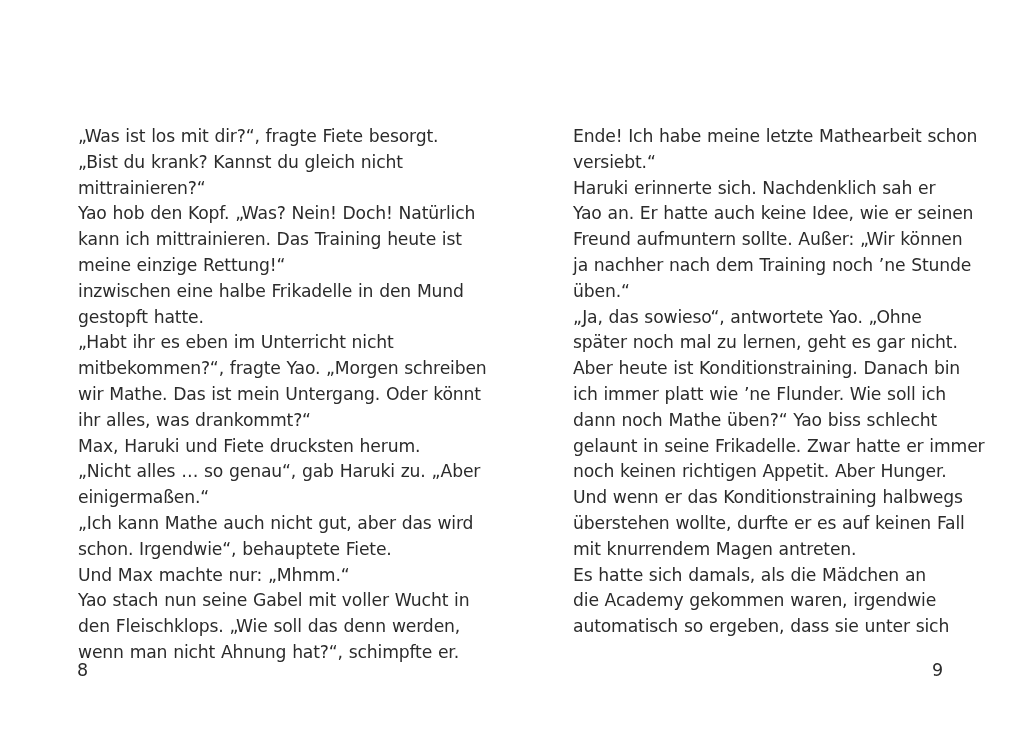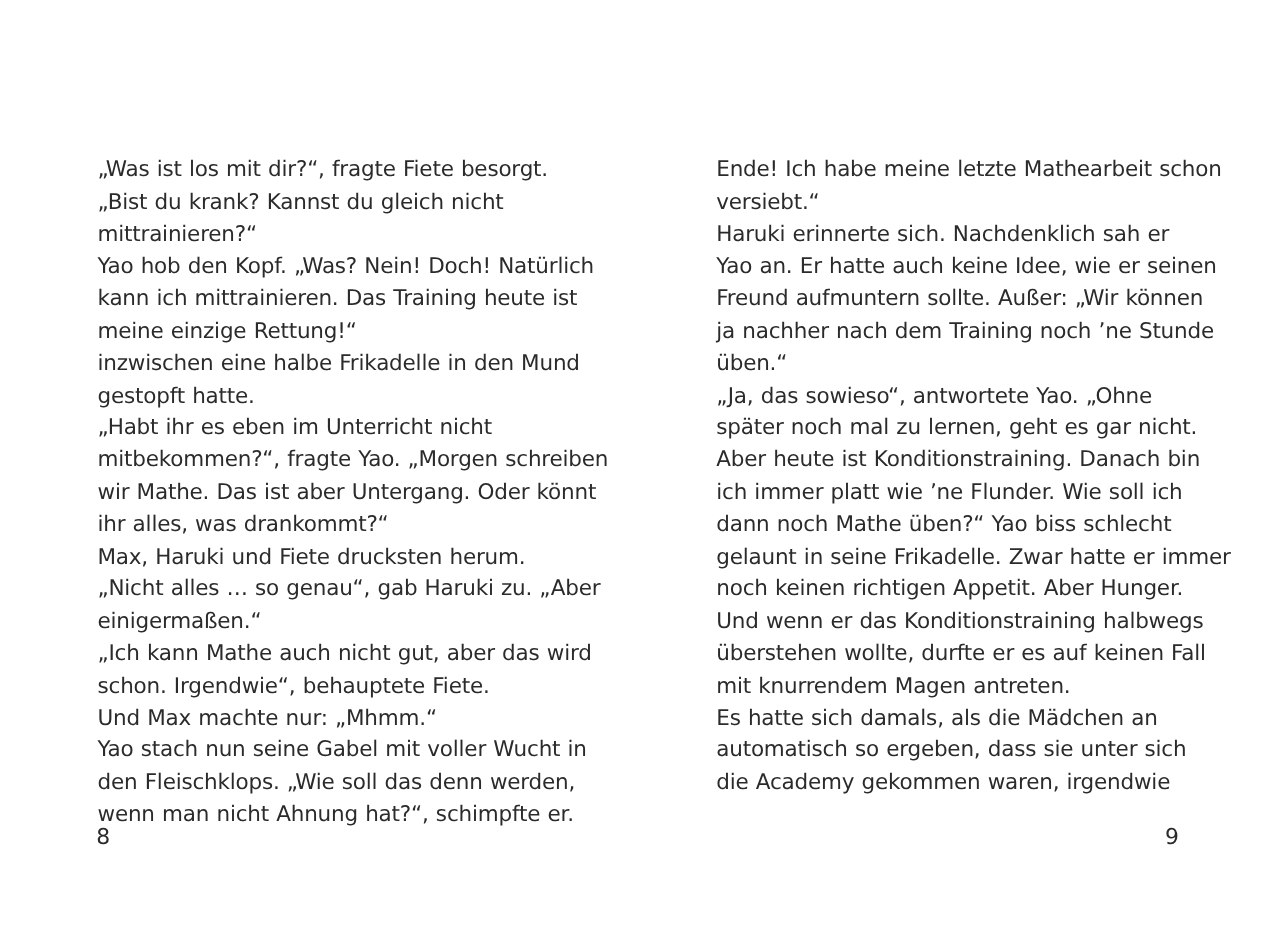--- a/index.html
+++ b/index.html
@@ -55,21 +55,21 @@
     <span class="line">„Was ist los mit dir?“, fragte Fiete besorgt.</span>
     <span class="line">„Bist du krank? Kannst du gleich nicht</span>
     <span class="line">mittrainieren?“</span>
     <span class="line">Yao hob den Kopf. „Was? Nein! Doch! Natürlich</span>
     <span class="line">kann ich mittrainieren. Das Training heute ist</span>
     <span class="line">meine einzige Rettung!“</span>
     <span class="line">inzwischen eine halbe Frikadelle in den Mund</span>
     <span class="line">gestopft hatte.</span>
     <span class="line">„Habt ihr es eben im Unterricht nicht</span>
     <span class="line">mitbekommen?“, fragte Yao. „Morgen schreiben</span>
-    <span class="line">wir Mathe. Das ist aber Untergang. Oder könnt</span>
+    <span class="line">wir Mathe. Das ist mein Untergang. Oder könnt</span>
     <span class="line">ihr alles, was drankommt?“</span>
     <span class="line">Max, Haruki und Fiete drucksten herum.</span>
     <span class="line">„Nicht alles … so genau“, gab Haruki zu. „Aber</span>
     <span class="line">einigermaßen.“</span>
     <span class="line">„Ich kann Mathe auch nicht gut, aber das wird</span>
     <span class="line">schon. Irgendwie“, behauptete Fiete.</span>
     <span class="line">Und Max machte nur: „Mhmm.“</span>
     <span class="line">Yao stach nun seine Gabel mit voller Wucht in</span>
     <span class="line">den Fleischklops. „Wie soll das denn werden,</span>
     <span class="line">wenn man nicht Ahnung hat?“, schimpfte er.</span>
@@ -90,17 +90,17 @@
     <span class="line">später noch mal zu lernen, geht es gar nicht.</span>
     <span class="line">Aber heute ist Konditionstraining. Danach bin</span>
     <span class="line">ich immer platt wie ’ne Flunder. Wie soll ich</span>
     <span class="line">dann noch Mathe üben?“ Yao biss schlecht</span>
     <span class="line">gelaunt in seine Frikadelle. Zwar hatte er immer</span>
     <span class="line">noch keinen richtigen Appetit. Aber Hunger.</span>
     <span class="line">Und wenn er das Konditionstraining halbwegs</span>
     <span class="line">überstehen wollte, durfte er es auf keinen Fall</span>
     <span class="line">mit knurrendem Magen antreten.</span>
     <span class="line">Es hatte sich damals, als die Mädchen an</span>
+    <span class="line">die Academy gekommen waren, irgendwie</span>
     <span class="line">automatisch so ergeben, dass sie unter sich</span>
-    <span class="line">die Academy gekommen waren, irgendwie</span>
   </div>
   <div class="page-number">9</div>
 </div>
 
 </body></html>

